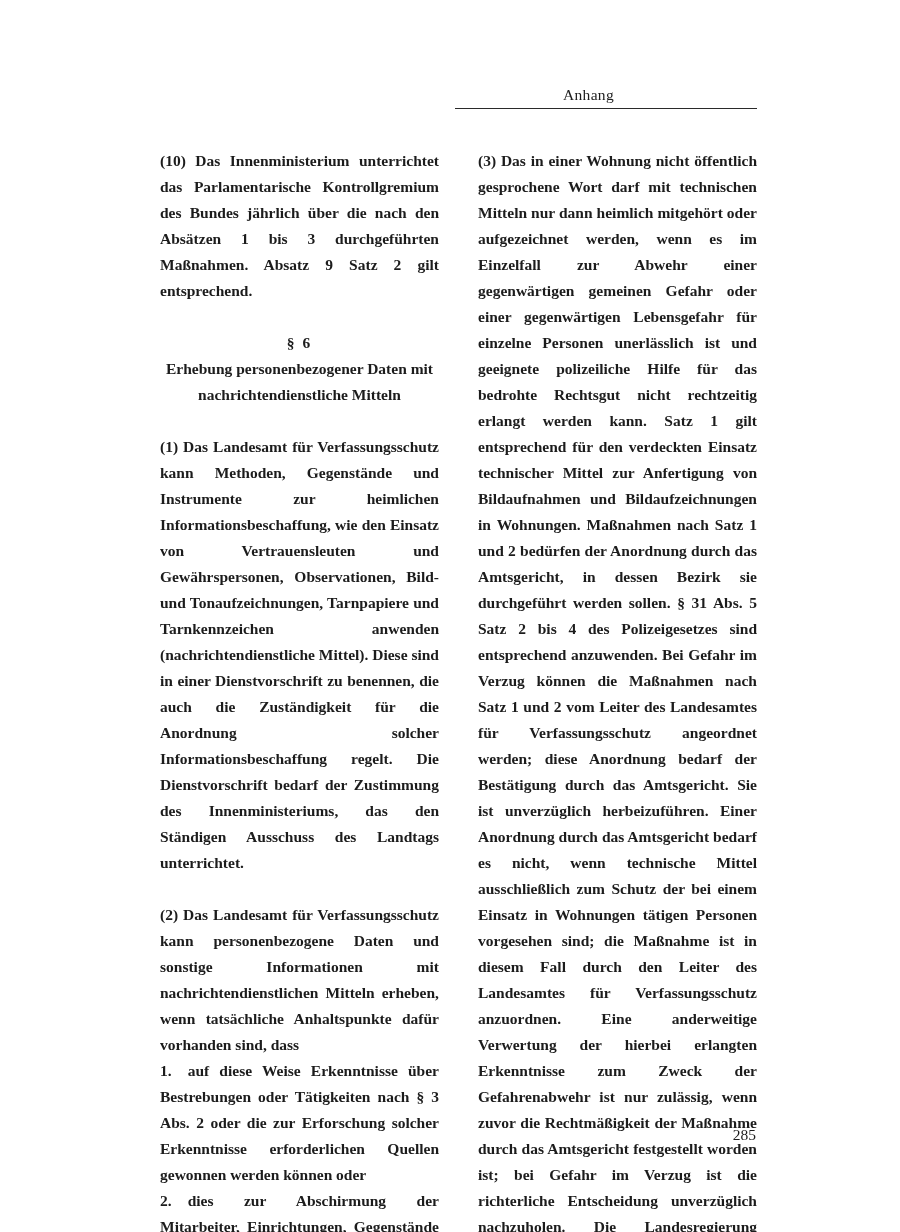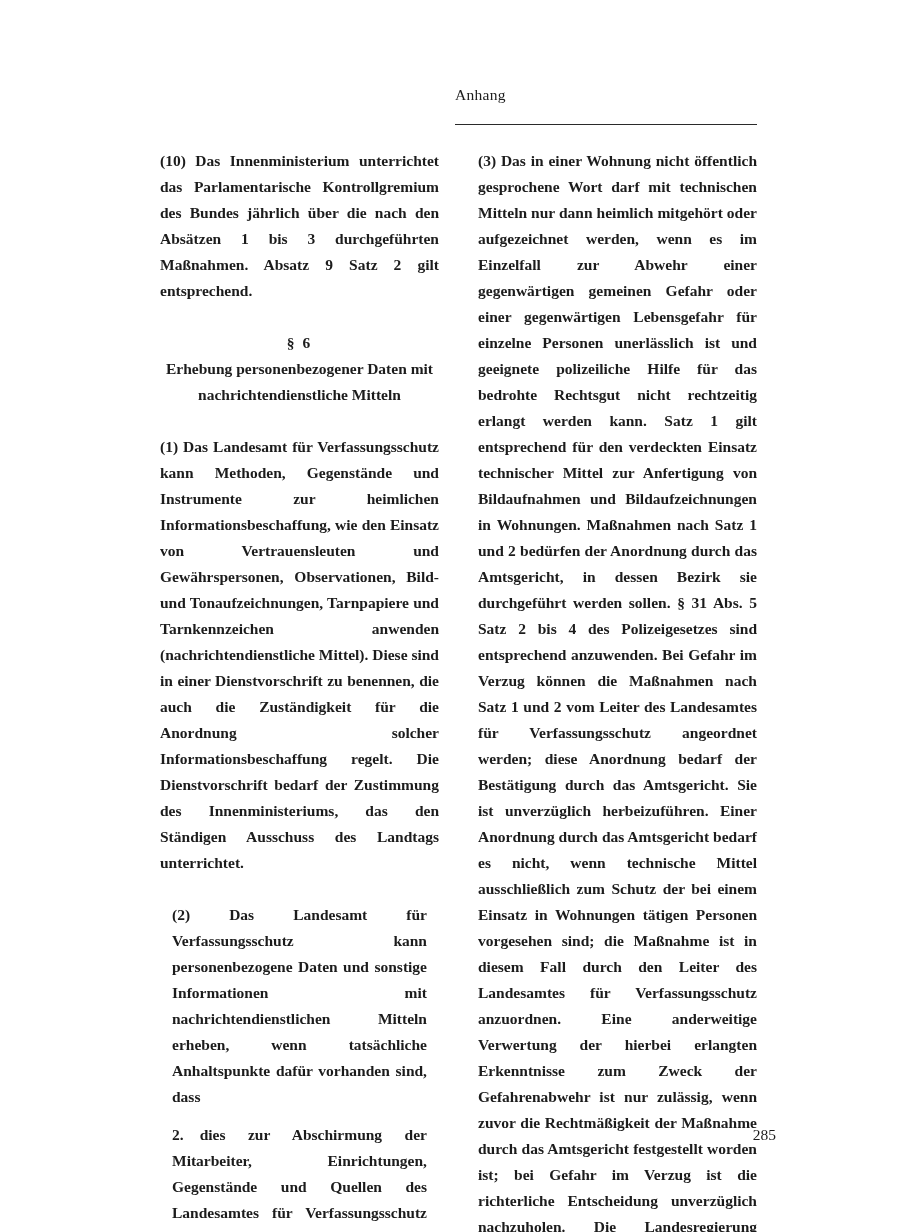--- a/index.html
+++ b/index.html
@@ -16,54 +16,54 @@
     font-family: "Liberation Serif", "DejaVu Serif", serif;
     font-size: 15.5px;
     line-height: 26px;
     overflow: hidden;
   }
   .running-head {
     position: absolute;
     top: 82px;
     left: 455px;
     width: 302px;
-    text-align: left;
+    text-align: center;
     border-bottom: 1.2px solid #2a2a2a;
-    padding-bottom: 16px;
+    padding-bottom: 0;
   }
   .running-head .head-label {
     display: inline-block;
     padding-right: 35px;
     letter-spacing: 0.3px;
   }
   .col {
     position: absolute;
     top: 148px;
     width: 279px;
     text-align: justify;
     hyphens: auto;
     -webkit-hyphens: auto;
   }
   .col-left  { left: 160px; }
   .col-right { left: 478px; }
   .para { margin: 0 0 26px 0; font-weight: bold; }
-  .para.tight { margin: 12px; }
+  .para.tight { margin: 0; }
   .section-heading {
     margin: 0 0 26px 0;
     text-align: center;
     font-weight: bold;
   }
   .section-number { letter-spacing: 2px; }
   .item-num {
     margin-right: 16px;
   }
   .page-number {
     position: absolute;
     top: 1122px;
-    left: 474px;
+    left: 454px;
     width: 302px;
     text-align: right;
   }
 </style>
 </head>
 <body>
 
 <div class="page">
 
   <div class="running-head">
@@ -75,20 +75,23 @@
 
     <div class="section-heading">
       <div class="section-number">§ 6</div>
       <div class="section-title">Erhebung personenbezogener Daten mit nachrichtendienstliche Mitteln</div>
     </div>
 
     <p class="para">(1) Das Landesamt für Verfassungsschutz kann Methoden, Gegenstände und Instrumente zur heimlichen Informationsbeschaffung, wie den Einsatz von Vertrauensleuten und Gewährspersonen, Observationen, Bild- und Tonaufzeichnungen, Tarnpapiere und Tarnkennzeichen anwenden (nachrichtendienstliche Mittel). Diese sind in einer Dienstvorschrift zu benennen, die auch die Zuständigkeit für die Anordnung solcher Informationsbeschaffung regelt. Die Dienstvorschrift bedarf der Zustimmung des Innenministeriums, das den Ständigen Ausschuss des Landtags unterrichtet.</p>
 
     <p class="para tight">(2) Das Landesamt für Verfassungsschutz kann personenbezogene Daten und sonstige Informationen mit nachrichtendienstlichen Mitteln erheben, wenn tatsächliche Anhaltspunkte dafür vorhanden sind, dass</p>
 
+    <p class="para tight">
+      <span class="item-num">1.</span><span>auf diese Weise Erkenntnisse über Bestrebungen oder Tätigkeiten nach § 3 Abs. 2 oder die zur Erforschung solcher Erkenntnisse erforderlichen Quellen gewonnen werden können oder</span>
+    </p>
 
     <p class="para tight">
       <span class="item-num">2.</span><span>dies zur Abschirmung der Mitarbeiter, Einrichtungen, Gegenstände und Quellen des Landesamtes für Verfassungsschutz gegen sicherheitsgefährdende oder geheimdienstliche Tätigkeiten erforderlich ist.</span>
     </p>
   </div>
 
   <div class="col col-right">
     <p class="para">(3) Das in einer Wohnung nicht öffentlich gesprochene Wort darf mit technischen Mitteln nur dann heimlich mitgehört oder aufgezeichnet werden, wenn es im Einzelfall zur Abwehr einer gegenwärtigen gemeinen Gefahr oder einer gegenwärtigen Lebensgefahr für einzelne Personen unerlässlich ist und geeignete polizeiliche Hilfe für das bedrohte Rechtsgut nicht rechtzeitig erlangt werden kann. Satz 1 gilt entsprechend für den verdeckten Einsatz technischer Mittel zur Anfertigung von Bildaufnahmen und Bildaufzeichnungen in Wohnungen. Maßnahmen nach Satz 1 und 2 bedürfen der Anordnung durch das Amtsgericht, in dessen Bezirk sie durchgeführt werden sollen. § 31 Abs. 5 Satz 2 bis 4 des Polizeigesetzes sind entsprechend anzuwenden. Bei Gefahr im Verzug können die Maßnahmen nach Satz 1 und 2 vom Leiter des Landesamtes für Verfassungsschutz angeordnet werden; diese Anordnung bedarf der Bestätigung durch das Amtsgericht. Sie ist unverzüglich herbeizuführen. Einer Anordnung durch das Amtsgericht bedarf es nicht, wenn technische Mittel ausschließlich zum Schutz der bei einem Einsatz in Wohnungen tätigen Personen vorgesehen sind; die Maßnahme ist in diesem Fall durch den Leiter des Landesamtes für Verfassungsschutz anzuordnen. Eine anderweitige Verwertung der hierbei erlangten Erkenntnisse zum Zweck der Gefahrenabwehr ist nur zulässig, wenn zuvor die Rechtmäßigkeit der Maßnahme durch das Amtsgericht festgestellt worden ist; bei Gefahr im Verzug ist die richterliche Entscheidung unverzüglich nachzuholen. Die Landesregierung unterrichtet den Landtag jährlich über den nach diesem Absatz erfolgten Einsatz technischer</p>
   </div>
 

